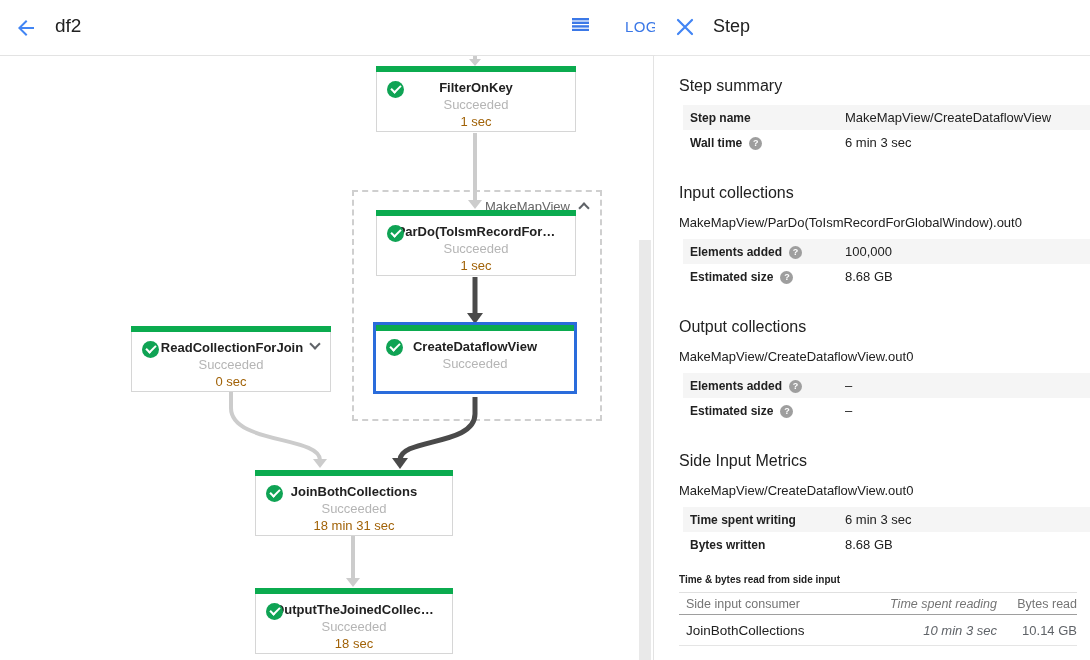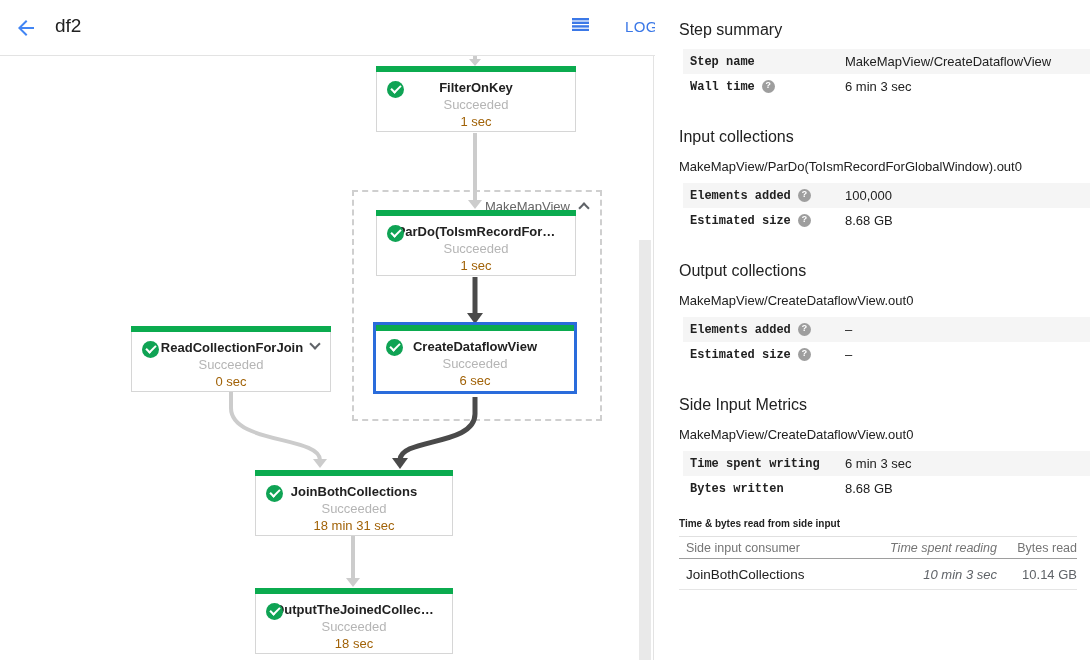--- a/index.html
+++ b/index.html
@@ -52,21 +52,21 @@
 
   .sec-h { font-size:16px; font-weight:400; color:#212121; }
   .sec-h.first { margin-top:21px; }
   .sec-h.next { margin-top:29px; }
   .coll-name { margin-top:13px; font-size:13px; color:#212121; }
   .rows { margin-top:10px; }
   .rows.tight { margin-top:9px; }
   .row { display:flex; align-items:center; height:25px; margin-left:4px; padding-left:7px; }
   .row.odd { background:#f5f5f5; }
   .row .lbl { width:155px; font-size:12px; font-weight:bold; color:#212121; display:flex;
-    align-items:flex-start; gap:7px;font-family:Liberation Mono, monospace; }
+    align-items:flex-end; gap:7px; }
   .row .val { font-size:13px; color:#212121; }
   .help { display:inline-flex; width:13px; height:13px; border-radius:50%; background:#9e9e9e;
     color:#fff; font-size:9px; font-weight:bold; align-items:center; justify-content:center;
     cursor:pointer; flex:0 0 auto; }
 
   .sub-h { margin-top:17px; font-size:10px; font-weight:bold; color:#212121; }
   .sitable { margin-top:7px; margin-right:13px; border-top:1px solid #e0e0e0; }
   .sitable .thead { display:flex; align-items:center; height:22px; padding-left:7px;
     border-bottom:1px solid #9e9e9e; font-size:12.5px; color:#757575; }
   .sitable .trow { display:flex; align-items:center; height:31px; padding-left:7px;
@@ -144,21 +144,20 @@
     <div class="ntitle">ParDo(ToIsmRecordFor…</div>
     <div class="nstatus">Succeeded</div>
     <div class="ntime">1 sec</div>
   </div>
 
   <div class="node selected" style="left:373px; top:266px;">
     <div class="nbar"></div>
     <span class="check"></span>
     <div class="ntitle">CreateDataflowView</div>
     <div class="nstatus">Succeeded</div>
-    <div class="ntime">6 sec</div>
   </div>
 
   <div class="node" style="left:131px; top:270px;">
     <div class="nbar"></div>
     <span class="check"></span>
     <span class="chev down"></span>
     <div class="ntitle" style="padding:0 24px 0 26px;">ReadCollectionForJoin</div>
     <div class="nstatus">Succeeded</div>
     <div class="ntime">0 sec</div>
   </div>
@@ -176,20 +175,28 @@
     <span class="check"></span>
     <div class="ntitle">OutputTheJoinedCollec…</div>
     <div class="nstatus">Succeeded</div>
     <div class="ntime">18 sec</div>
   </div>
 
   <div class="gscrollbar"></div>
 </div>
 
 <div class="panel">
+  <div class="panel-head">
+    <div class="close-btn">
+      <svg width="20" height="20" viewBox="0 0 20 20">
+          <path stroke="#4285f4" stroke-width="2.2" stroke-linecap="round" d="M3,3 L17,17 M17,3 L3,17" fill="none"></path>
+        </svg>
+    </div>
+    <div class="panel-title">Step</div>
+  </div>
 
   <div class="panel-body">
 
     <div class="sec-h first">Step summary</div>
     <div class="rows">
       <div class="row odd">
         <span class="lbl">
             <span>Step name</span>
           </span>
         <span class="val">MakeMapView/CreateDataflowView</span>

